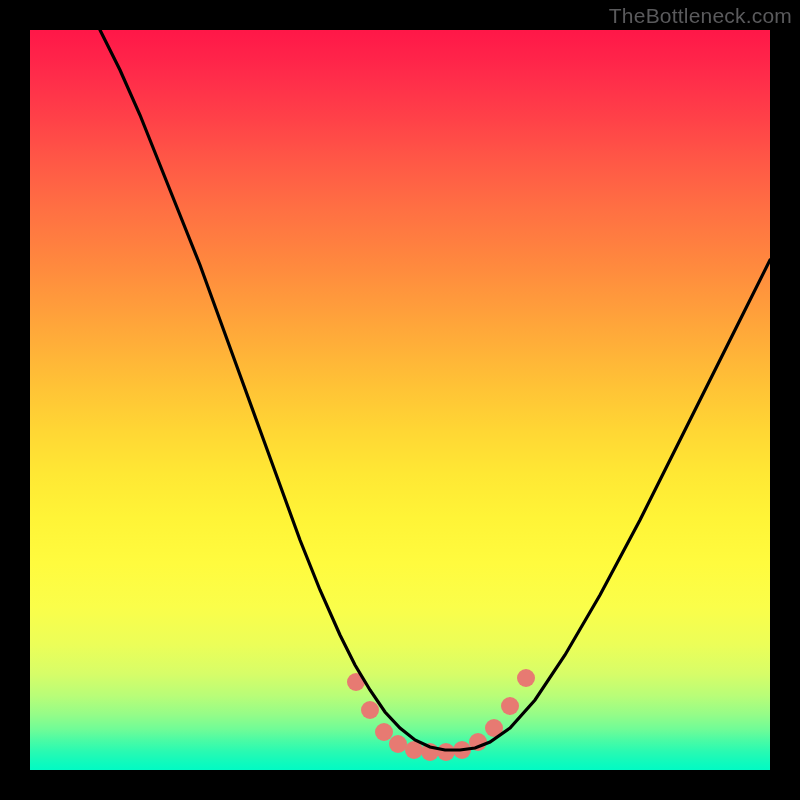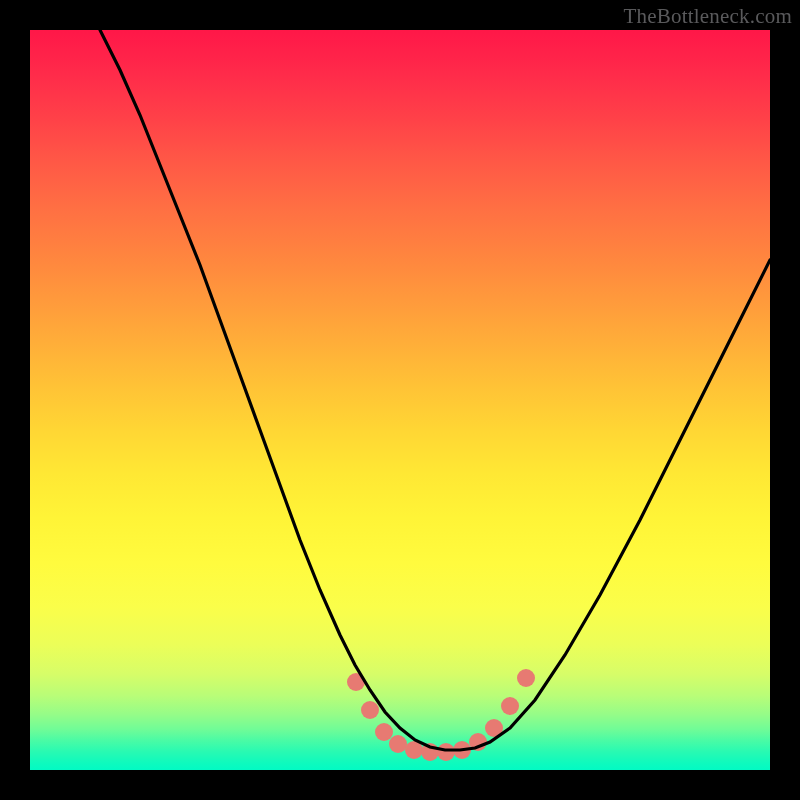--- a/index.html
+++ b/index.html
@@ -58,21 +58,21 @@
     height: 740px;
   }
   .watermark {
     position: absolute;
     top: 4px;
     right: 8px;
     color: #5a5a5c;
     font-size: 21px;
     font-weight: 400;
     letter-spacing: 0.2px;
-    font-family: Liberation Serif, serif;
+    font-family: Liberation Sans, sans-serif;
   }
 </style>
 </head>
 <body>
 
 <div class="frame">
   <div class="plot-area">
     <svg class="curve-svg" viewBox="0 0 740 740" preserveAspectRatio="none">
       <g id="dots-g">
           <circle cx="326" cy="652" r="9" fill="#e77a72"></circle>

